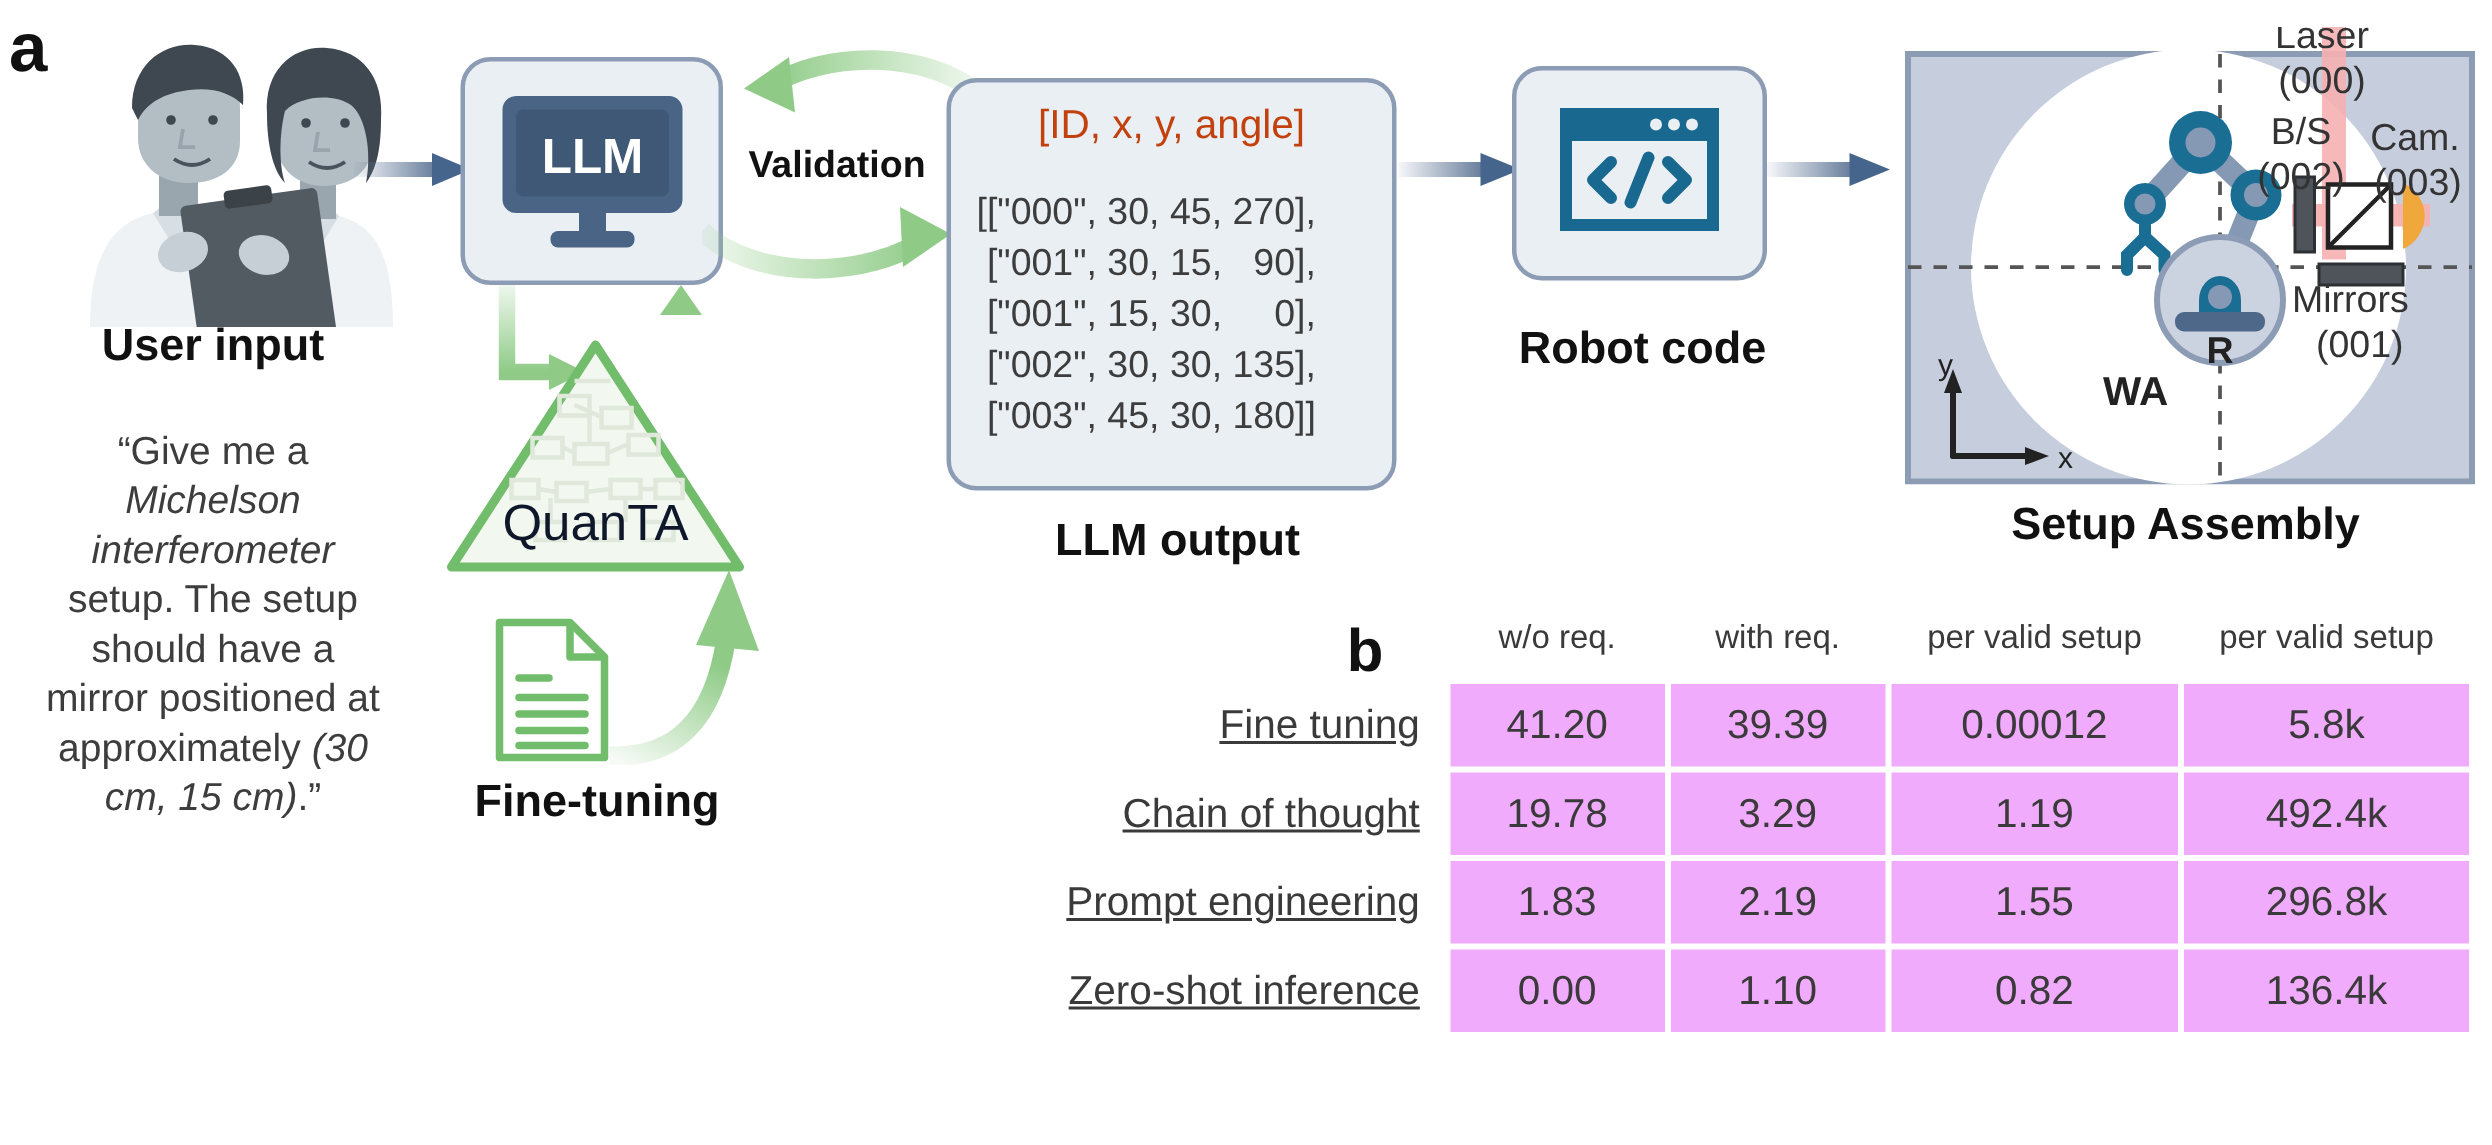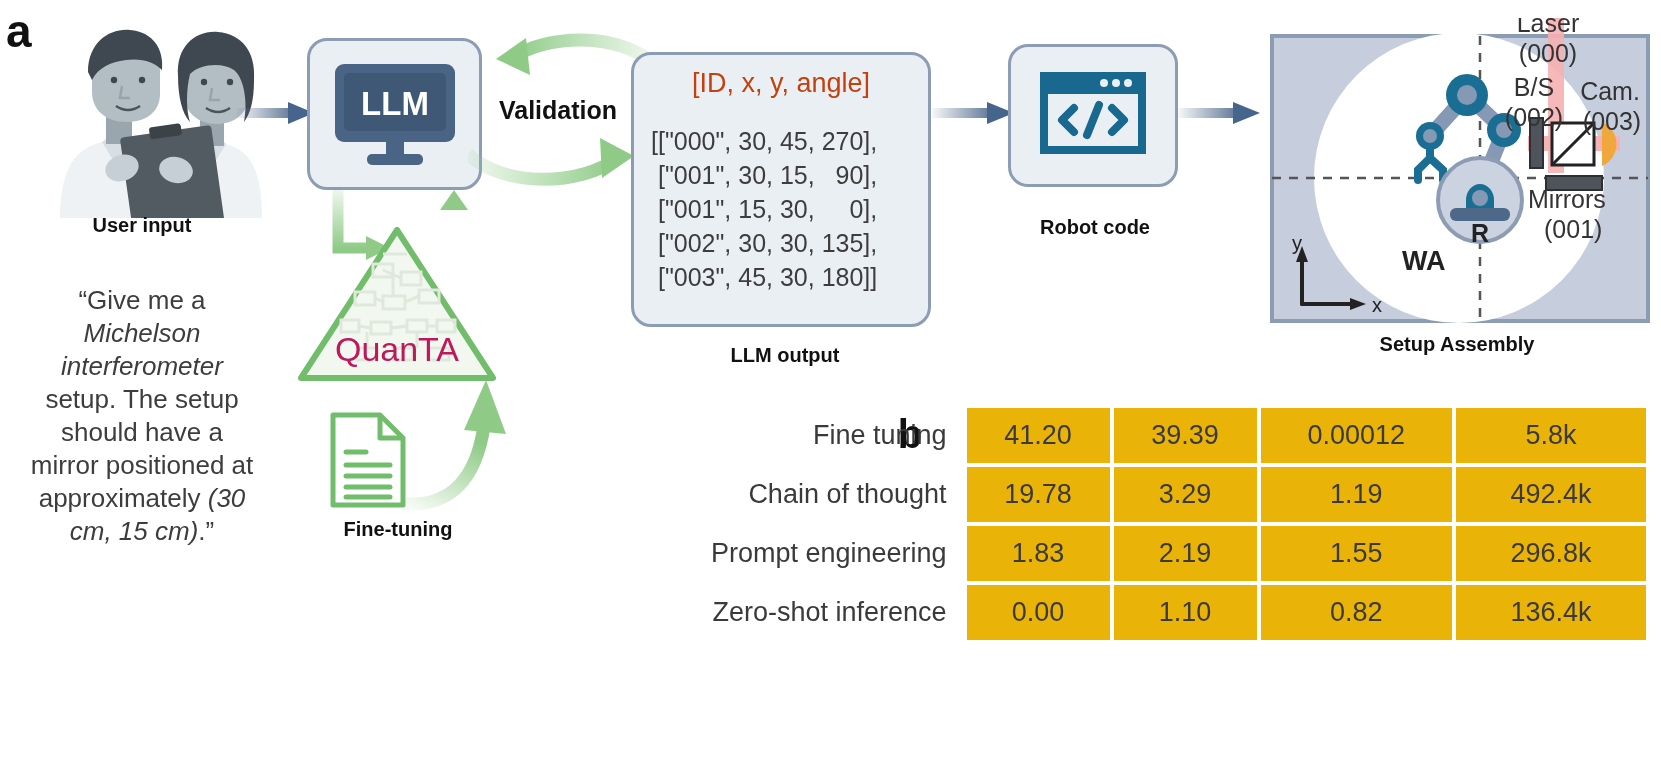--- a/index.html
+++ b/index.html
@@ -15,21 +15,21 @@
     font-weight:bold;color:#111;font-family:"Liberation Sans", sans-serif;
   }
   #panel-a-letter{left:6px;top:4px;font-size:46px;}
   #panel-b-letter{left:880px;top:412px;font-size:40px;width:60px;text-align:center;}
 
   
   #people{left:18px;top:18px;width:250px;height:200px;}
 
   
   .caption{
-    font-weight:bold;color:#111;font-size:20px;text-align:center;
+    font-weight:bold;color:#111;font-size:30px;text-align:center;
     font-family:"Liberation Sans", sans-serif;
   }
   #user-input-caption{left:12px;top:214px;width:260px;}
   #llm-output-caption{left:635px;top:344px;width:300px;}
   #robot-code-caption{left:965px;top:216px;width:260px;}
   #setup-caption{left:1262px;top:333px;width:390px;}
   #finetune-caption{left:268px;top:518px;width:260px;}
 
   
   #user-quote{
@@ -70,21 +70,21 @@
   #validation-label{
     left:478px;top:96px;width:160px;text-align:center;
     font-weight:bold;font-size:25px;color:#111;
   }
   #validation-arrows{left:468px;top:28px;width:186px;height:160px;}
 
   
   #quanta-wrap{left:297px;top:224px;width:200px;height:160px;}
   #quanta-label{
     left:297px;top:330px;width:200px;text-align:center;
-    font-size:34px;color:#be185d;font-family:"Liberation Sans", sans-serif;
+    font-size:34px;color:#0f172a;font-family:"Liberation Sans", sans-serif;
   }
   #ft-doc{left:330px;top:412px;width:76px;height:96px;}
   #ft-arrow{left:404px;top:380px;width:110px;height:130px;}
   #llm-quanta-arrows{left:328px;top:190px;width:160px;height:80px;}
 
   
   .garrow{height:26px;}
   #arrow-people-llm{left:236px;top:100px;width:78px;}
   #arrow-out-robot{left:932px;top:100px;width:82px;}
   #arrow-robot-setup{left:1178px;top:100px;width:82px;}
@@ -94,23 +94,23 @@
 
   
   #table-wrap{left:690px;top:404px;width:960px;height:300px;}
   table.res{border-collapse:separate;border-spacing:4px 4px;width:100%;}
   table.res th,table.res td{
     font-weight:normal;font-size:27px;color:#3a3a3a;
     font-family:"Liberation Sans", sans-serif;
   }
   table.res th.grp{text-align:center;padding:0 0 2px 0;font-size:28px;}
   table.res th.sub{text-align:center;padding:4px 0 14px 0;font-size:22px;}
-  table.res td.rowlab{text-align:right;padding-right:16px;white-space:nowrap;}
+  table.res td.rowlab{text-align:right;padding-right:16px;white-space:nowrap;text-decoration:underline;}
   table.res td.val{
-    background:#eab308;text-align:center;padding:12px 0;
+    background:#f0abfc;text-align:center;padding:12px 0;
   }
   .col-rowlab{width:270px;}
   .col-v{width:150px;}
   .col-w{width:200px;}
   th.blank{background:transparent;}
 </style>
 </head>
 <body>
 
 <div class="abs panel-letter" id="panel-a-letter">a</div>
@@ -396,20 +396,27 @@
 <div class="abs" id="table-wrap">
   <table class="res">
     <colgroup>
       <col class="col-rowlab">
         <col class="col-v">
         <col class="col-v">
         <col class="col-w">
         <col class="col-w">
     </colgroup>
     <thead>
+      <tr>
+        <th class="blank"></th>
+        <th class="sub">w/o req.</th>
+        <th class="sub">with req.</th>
+        <th class="sub">per valid setup</th>
+        <th class="sub">per valid setup</th>
+      </tr>
     </thead>
     <tbody>
         <tr>
           <td class="rowlab">Fine tuning</td>
           <td class="val">41.20</td>
           <td class="val">39.39</td>
           <td class="val">0.00012</td>
           <td class="val">5.8k</td>
         </tr>
         <tr>

